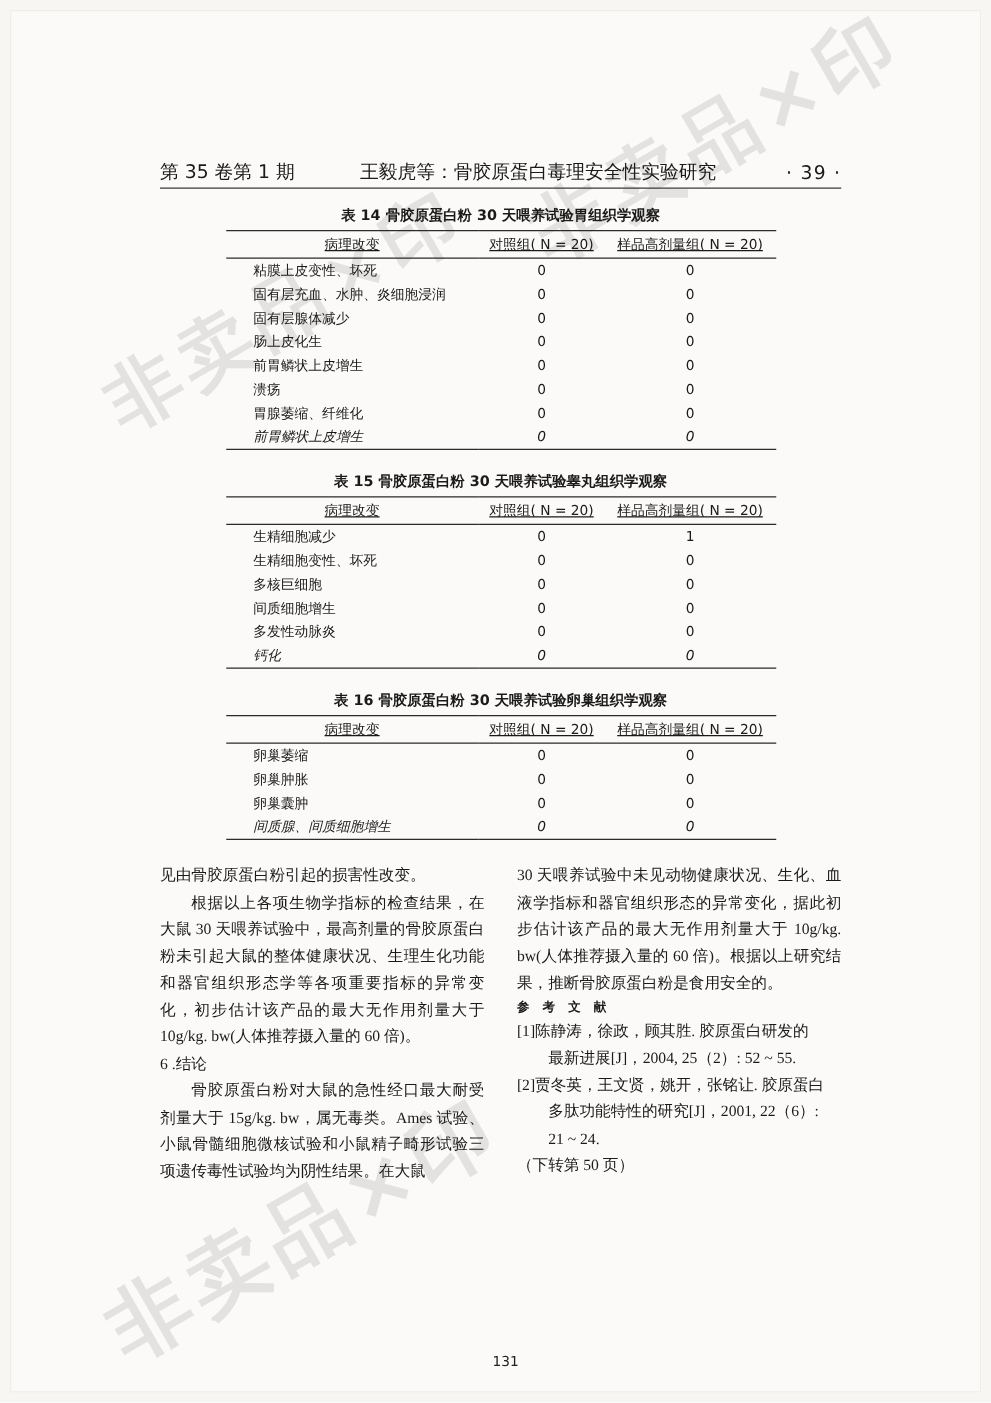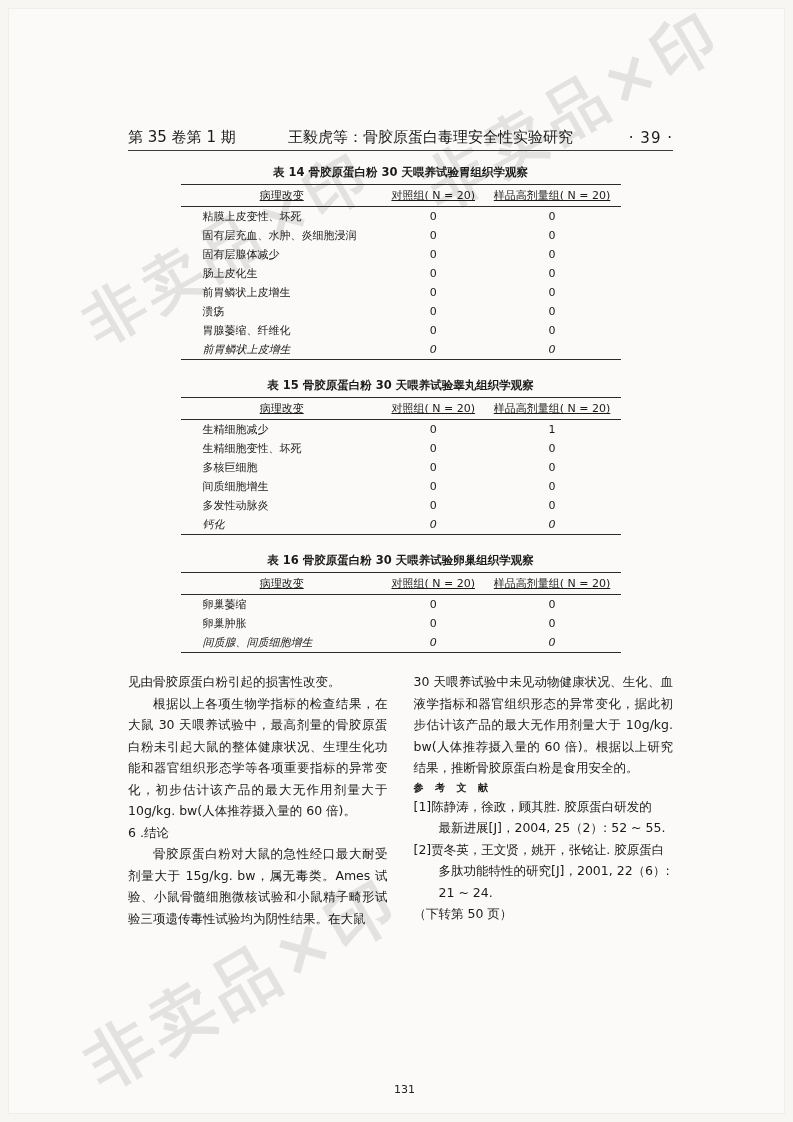--- a/index.html
+++ b/index.html
@@ -102,20 +102,21 @@
   table.data td.val { text-align: center; }
   table.data th.c-label { width: 46%; }
 
   
   .cols {
     margin-top: 16px;
     display: flex;
     gap: 26px;
     font-size: 12.5px;
     line-height: 1.72;
+    font-family: Liberation Serif, serif;
   }
   .col { width: 260px; }
   .col p { margin: 0; text-align: justify; }
   .col p.indent { text-indent: 2em; }
   .sec-head { margin-top: 2px; font-size: 12.5px; }
   .refs-head {
     text-align: center;
     font-weight: bold;
     letter-spacing: 4px;
     margin: 6px 0 4px 0;
@@ -273,20 +274,25 @@
             </tr>
           </thead>
           <tbody>
             <tr>
               <td class="label">卵巢萎缩</td>
               <td class="val">0</td>
               <td class="val">0</td>
             </tr>
             <tr>
               <td class="label">卵巢肿胀</td>
+              <td class="val">0</td>
+              <td class="val">0</td>
+            </tr>
+            <tr>
+              <td class="label">卵巢囊肿</td>
               <td class="val">0</td>
               <td class="val">0</td>
             </tr>
             <tr>
               <td class="label">间质腺、间质细胞增生</td>
               <td class="val">0</td>
               <td class="val">0</td>
             </tr>
           </tbody>
         </table>

